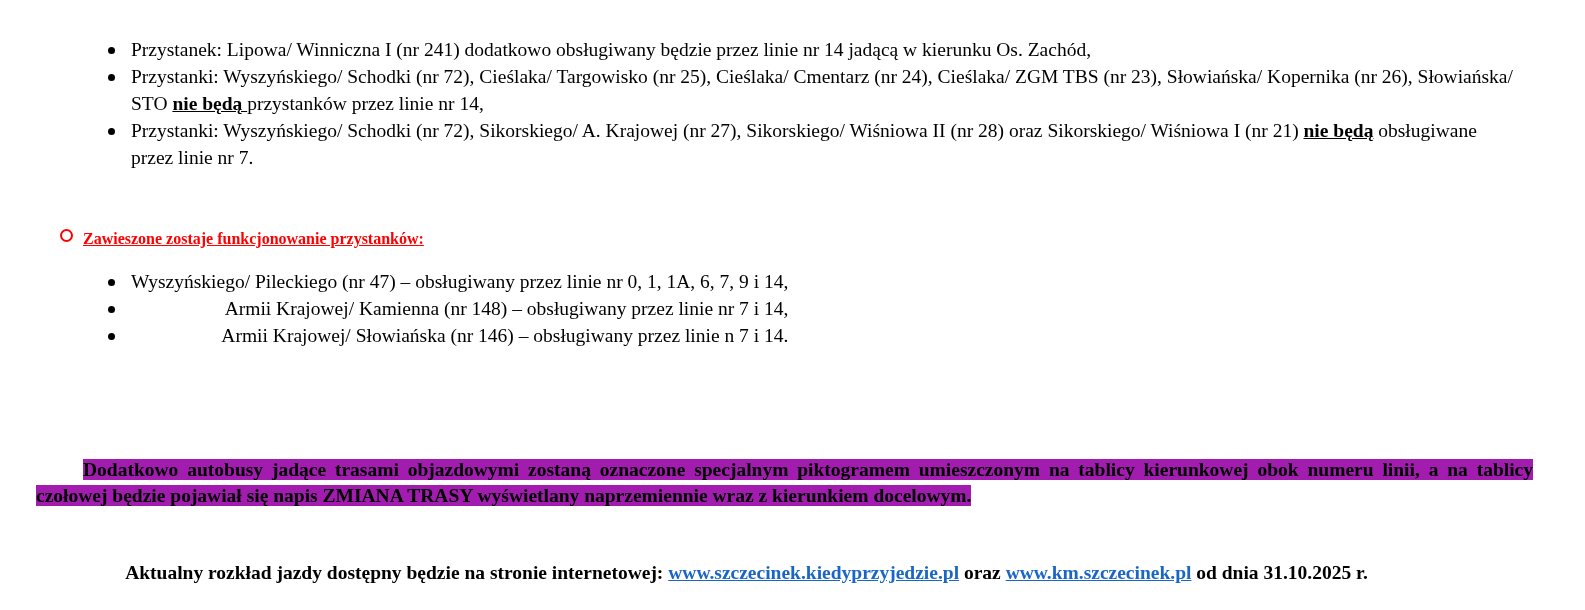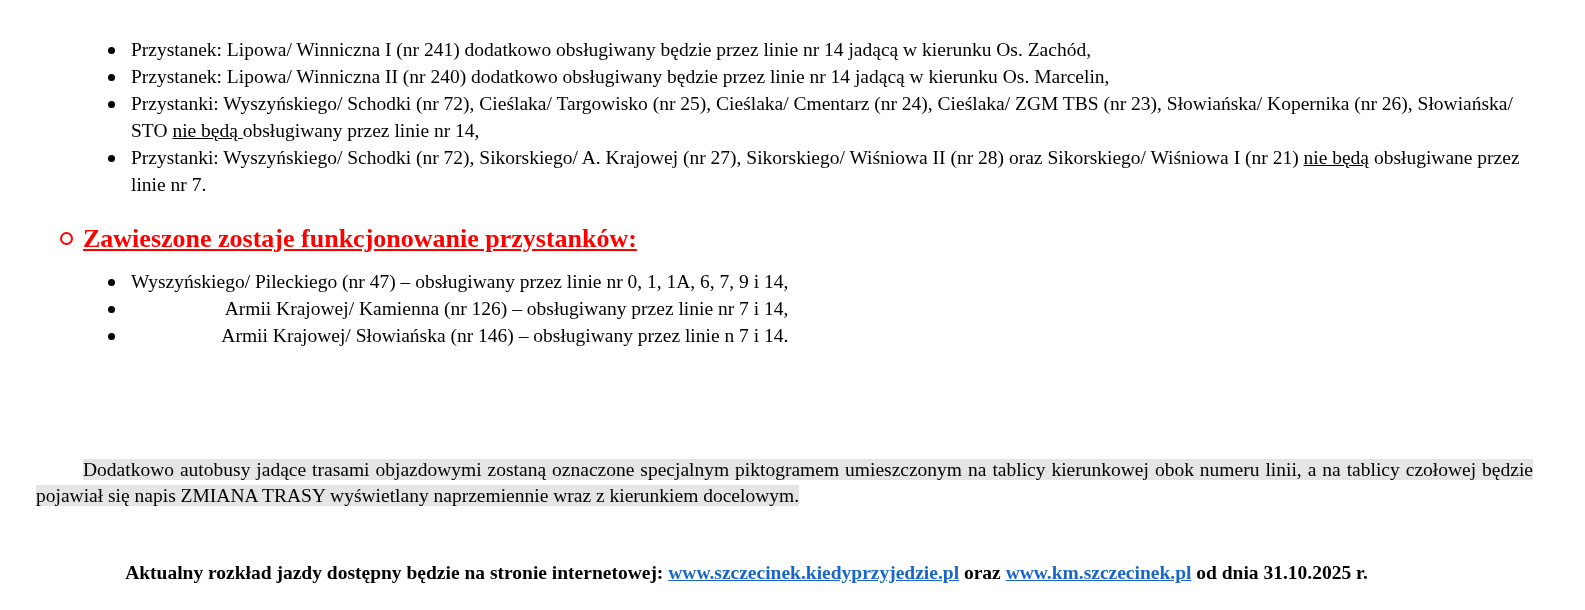--- a/index.html
+++ b/index.html
@@ -8,60 +8,59 @@
     font-family: "Liberation Serif", "DejaVu Serif", serif;
     color: #000;
     font-size: 19.5px;
   }
   .page { position: absolute; left: 0; top: 0; width: 1585px; height: 610px; }
   ul.bullets { list-style: none; margin: 0; padding: 0; position: absolute; left: 0; }
   ul.bullets li { position: relative; padding-left: 131px; padding-right: 65px; line-height: 27px; }
   ul.bullets li .dot {
     position: absolute; left: 108px; top: 11px; width: 7px; height: 7px; border-radius: 50%; background: #000;
   }
-  .b-u { font-weight: normal; text-decoration: underline; }
+  .b-u { font-weight: bold; text-decoration: underline; }
   .section-heading {
     position: absolute; left: 60px; top: 224px;
-    font-weight: bold; color: #ff0000; font-size: 26px; line-height: 30px;
+    font-weight: bold; color: #ff0000; font-size: 16px; line-height: 30px;
   }
   .section-heading .ring {
     display: inline-block; width: 9px; height: 9px; border: 2.2px solid #ff0000; border-radius: 50%;
     margin-right: 10px; vertical-align: 2px;
   }
   .section-heading .txt { text-decoration: underline; }
   .green-para {
     position: absolute; left: 36px; top: 457px; width: 1497px;
     line-height: 26px; text-align: justify; text-indent: 47px;
   }
-  .green-para span { background: #e5e5e5; }
+  .green-para span { background: #a21caf; font-weight: bold; }
   .footer {
     position: absolute; left: 0; top: 559px; width: 1493px; text-align: center;
     font-weight: bold; line-height: 28px;
   }
   .footer a { color: #1a66c8; text-decoration: underline; }
 </style>
 </head>
 <body>
 
 <div class="page">
 
   <ul class="bullets" style="top:36px;">
     <li><span class="dot"></span><span>Przystanek: Lipowa/ Winniczna I (nr 241) dodatkowo obsługiwany będzie przez linie nr 14 jadącą w kierunku Os. Zachód,</span></li>
-    <li><span class="dot"></span><span>Przystanek: Lipowa/ Winniczna II (nr 240) dodatkowo obsługiwany będzie przez linie nr 14 jadącą w kierunku Os. Marcelin,</span></li>
-    <li><span class="dot"></span><span>Przystanki: Wyszyńskiego/ Schodki (nr 72), Cieślaka/ Targowisko (nr 25), Cieślaka/ Cmentarz (nr 24), Cieślaka/ ZGM TBS (nr 23), Słowiańska/ Kopernika (nr 26), Słowiańska/ STO </span><span class="b-u">nie będą </span><span>obsługiwany przez linie nr 14,</span></li>
+    <li><span class="dot"></span><span>Przystanki: Wyszyńskiego/ Schodki (nr 72), Cieślaka/ Targowisko (nr 25), Cieślaka/ Cmentarz (nr 24), Cieślaka/ ZGM TBS (nr 23), Słowiańska/ Kopernika (nr 26), Słowiańska/ STO </span><span class="b-u">nie będą </span><span>przystanków przez linie nr 14,</span></li>
     <li><span class="dot"></span><span>Przystanki: Wyszyńskiego/ Schodki (nr 72), Sikorskiego/ A. Krajowej (nr 27), Sikorskiego/ Wiśniowa II (nr 28) oraz Sikorskiego/ Wiśniowa I (nr 21) </span><span class="b-u">nie będą</span><span> obsługiwane przez linie nr 7.</span></li>
   </ul>
 
   <div class="section-heading">
     <span class="ring"></span><span class="txt">Zawieszone zostaje funkcjonowanie przystanków:</span>
   </div>
 
   <ul class="bullets" style="top:268px;text-align:right;">
     <li><span class="dot"></span><span>Wyszyńskiego/ Pileckiego (nr 47) – obsługiwany przez linie nr 0, 1, 1A, 6, 7, 9 i 14,</span></li>
-    <li><span class="dot"></span><span>Armii Krajowej/ Kamienna (nr 126)  – obsługiwany przez linie nr 7 i 14,</span></li>
+    <li><span class="dot"></span><span>Armii Krajowej/ Kamienna (nr 148)  – obsługiwany przez linie nr 7 i 14,</span></li>
     <li><span class="dot"></span><span>Armii Krajowej/ Słowiańska (nr 146) – obsługiwany przez linie n 7 i 14.</span></li>
   </ul>
 
   <p class="green-para" style="margin:0;">
     <span>Dodatkowo autobusy jadące trasami objazdowymi zostaną oznaczone specjalnym piktogramem umieszczonym na tablicy kierunkowej obok numeru linii, a na tablicy czołowej będzie pojawiał się napis ZMIANA TRASY wyświetlany naprzemiennie wraz z kierunkiem docelowym.</span>
   </p>
 
   <div class="footer">
     <span>Aktualny rozkład jazdy dostępny będzie na stronie internetowej: </span><a>www.szczecinek.kiedyprzyjedzie.pl</a><span> oraz </span><a>www.km.szczecinek.pl</a><span> od dnia 31.10.2025 r.</span>
   </div>

